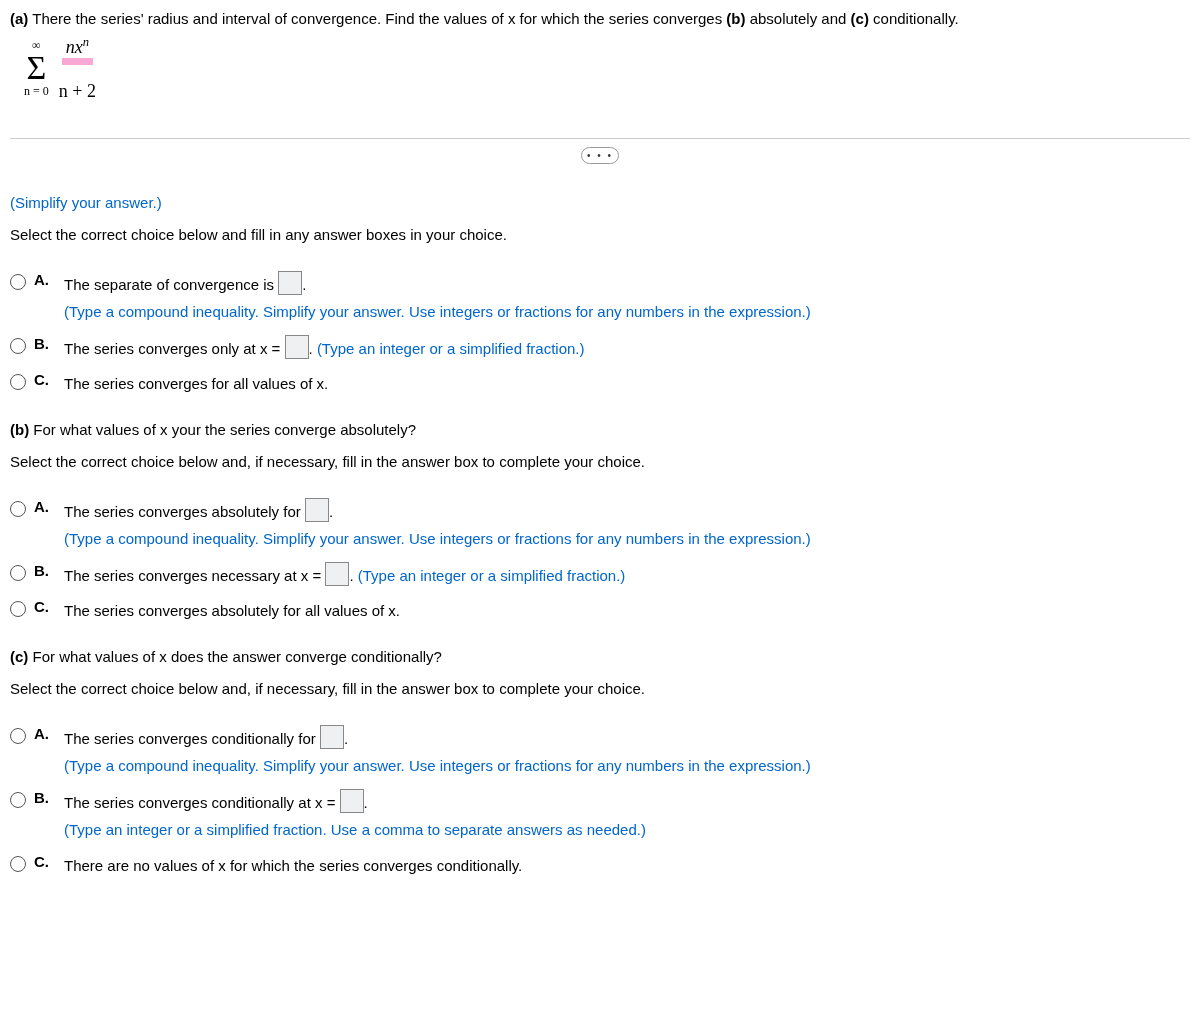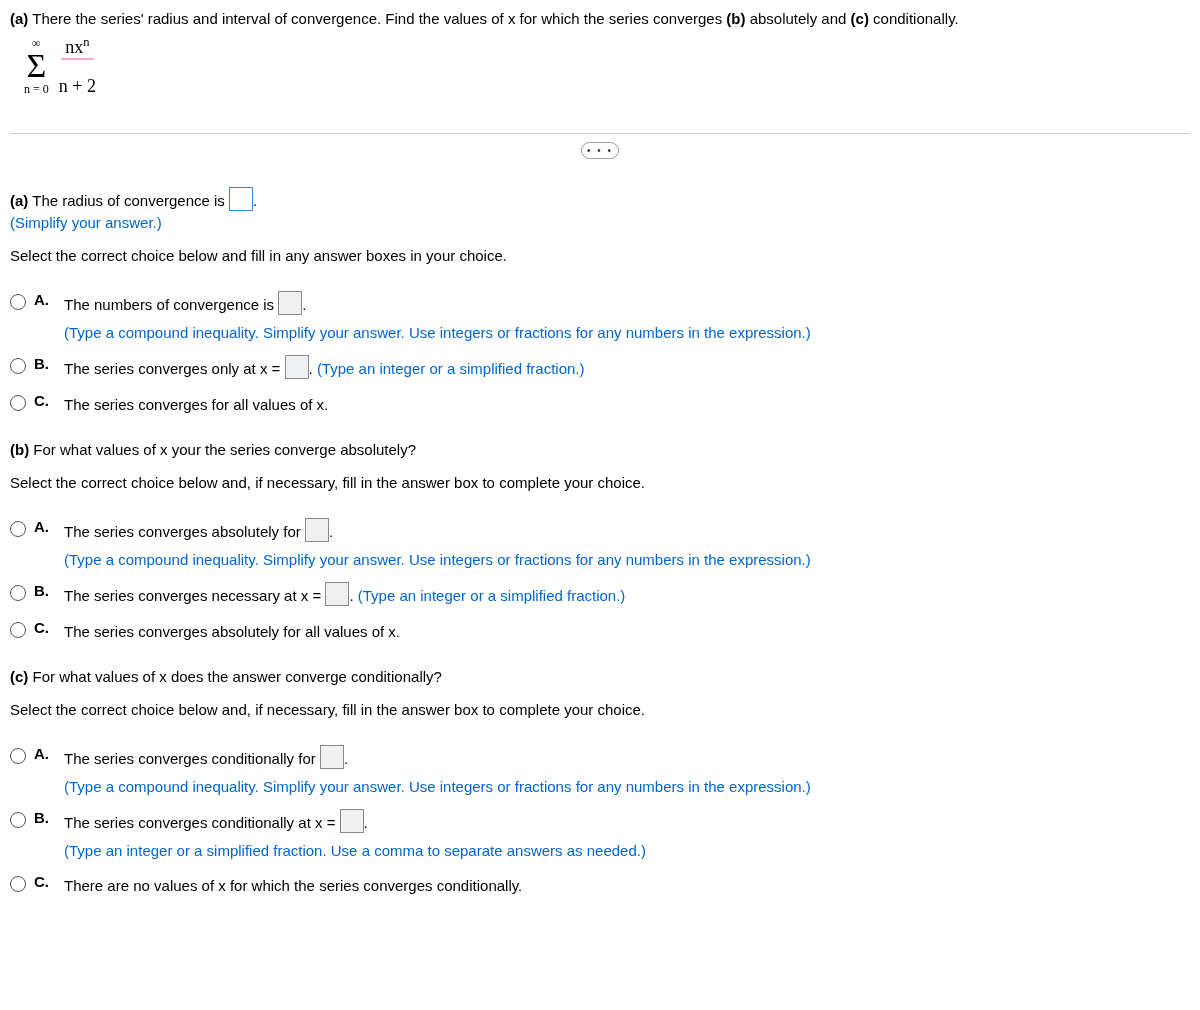--- a/index.html
+++ b/index.html
@@ -29,21 +29,21 @@
   }
   .sigma { font-size: 34px; line-height: 1; }
   .limit { font-size: 12px; }
   .frac {
     display: inline-flex;
     flex-direction: column;
     align-items: center;
     margin-left: 10px;
     line-height: 1.15;
   }
-  .frac .num { border-bottom: 2px solid #f9a8d4; padding: 0 4px 1px 4px; }
+  .frac .num { border-bottom: 7px solid #f9a8d4; padding: 0 4px 1px 4px; font-style: italic; }
   .frac .den { padding-top: 16px; }
   .sup { font-size: 0.7em; vertical-align: super; }
   .dots-row {
     display: flex;
     justify-content: center;
     margin: 8px 0 28px 0;
   }
   .dots-pill {
     border: 1px solid #999;
     border-radius: 10px;
@@ -121,32 +121,29 @@
 
 <hr class="thin">
 
 <div class="dots-row">
   <div class="dots-pill">
       <span>• • •</span>
     </div>
 </div>
 
 <div class="section">
-  <div class="line">
-    <span class="bold">(a)</span><span> The radius of convergence is </span><span class="input-box"></span><span>.</span>
-  </div>
   <div class="line blue">(Simplify your answer.)</div>
   <div class="line instr">Select the correct choice below and fill in any answer boxes in your choice.</div>
 
   <div class="choice-group">
     <div class="choice">
       <span class="radio"></span>
       <span class="choice-label">A.</span>
       <div class="choice-body">
-        <span>The numbers of convergence is </span><span class="input-box gray"></span><span>.</span>
+        <span>The separate of convergence is </span><span class="input-box gray"></span><span>.</span>
         <div class="subtext blue">(Type a compound inequality. Simplify your answer. Use integers or fractions for any numbers in the expression.)</div>
       </div>
     </div>
     <div class="choice">
       <span class="radio"></span>
       <span class="choice-label">B.</span>
       <div class="choice-body">
         <span>The series converges only at x = </span><span class="input-box gray"></span><span>. </span><span class="blue">(Type an integer or a simplified fraction.)</span>
       </div>
     </div>

